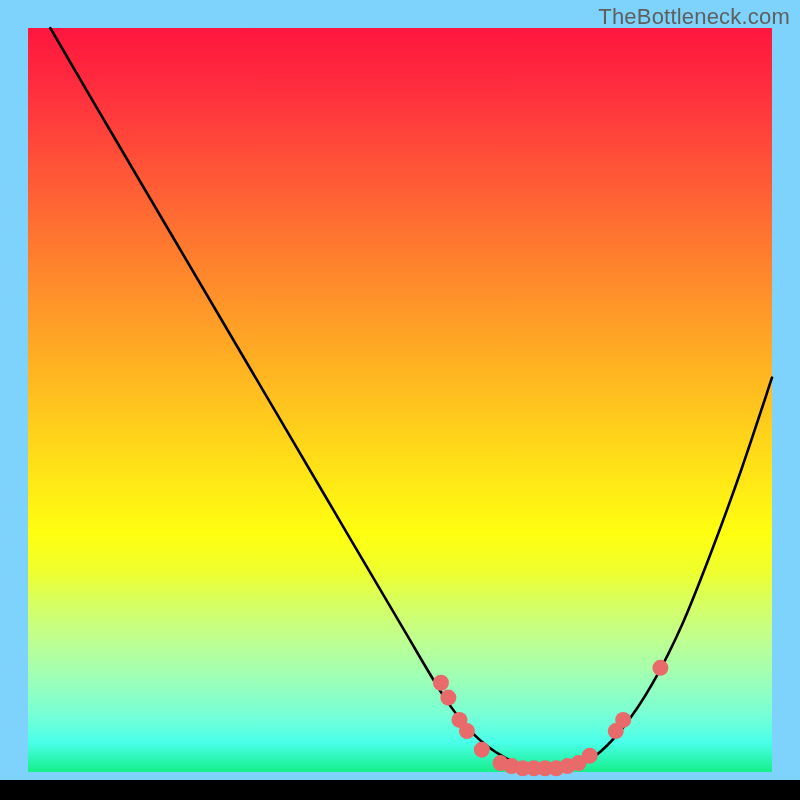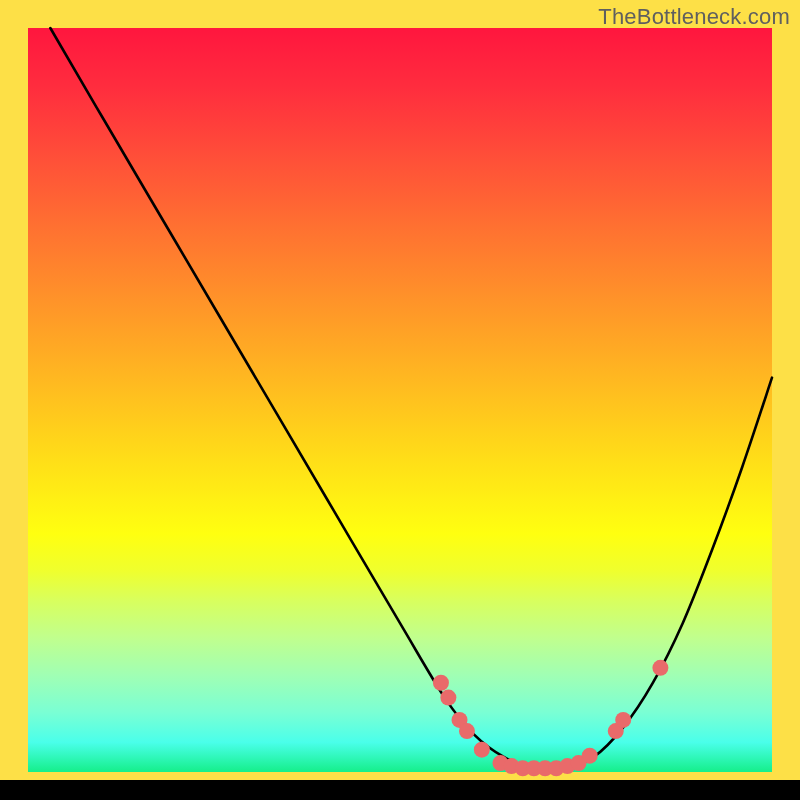--- a/index.html
+++ b/index.html
@@ -7,21 +7,21 @@
     padding: 0;
     width: 800px;
     height: 800px;
     background: #000;
     overflow: hidden;
   }
   .chart-container {
     position: relative;
     width: 800px;
     height: 780px;
-    background: #fde047;
+    background: #7dd3fc;
   }
   .plot-area {
     position: absolute;
     left: 28px;
     top: 28px;
     width: 744px;
     height: 744px;
     background: linear-gradient(to bottom,
       #ff163e 0%,
       #ff2d3e 8%,

